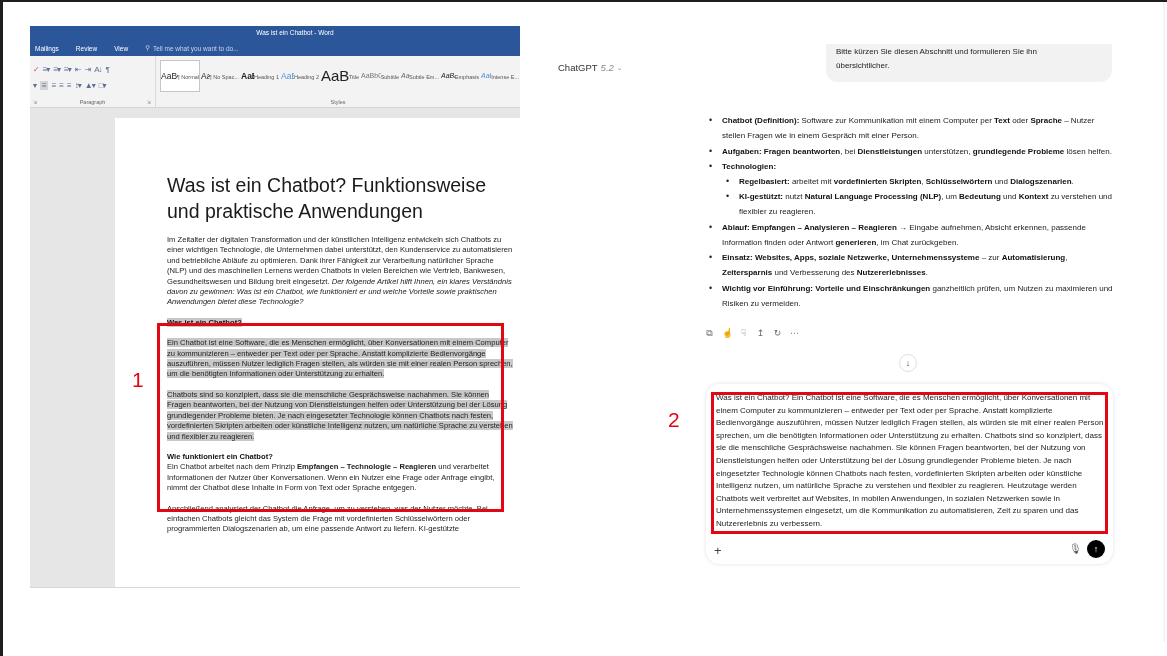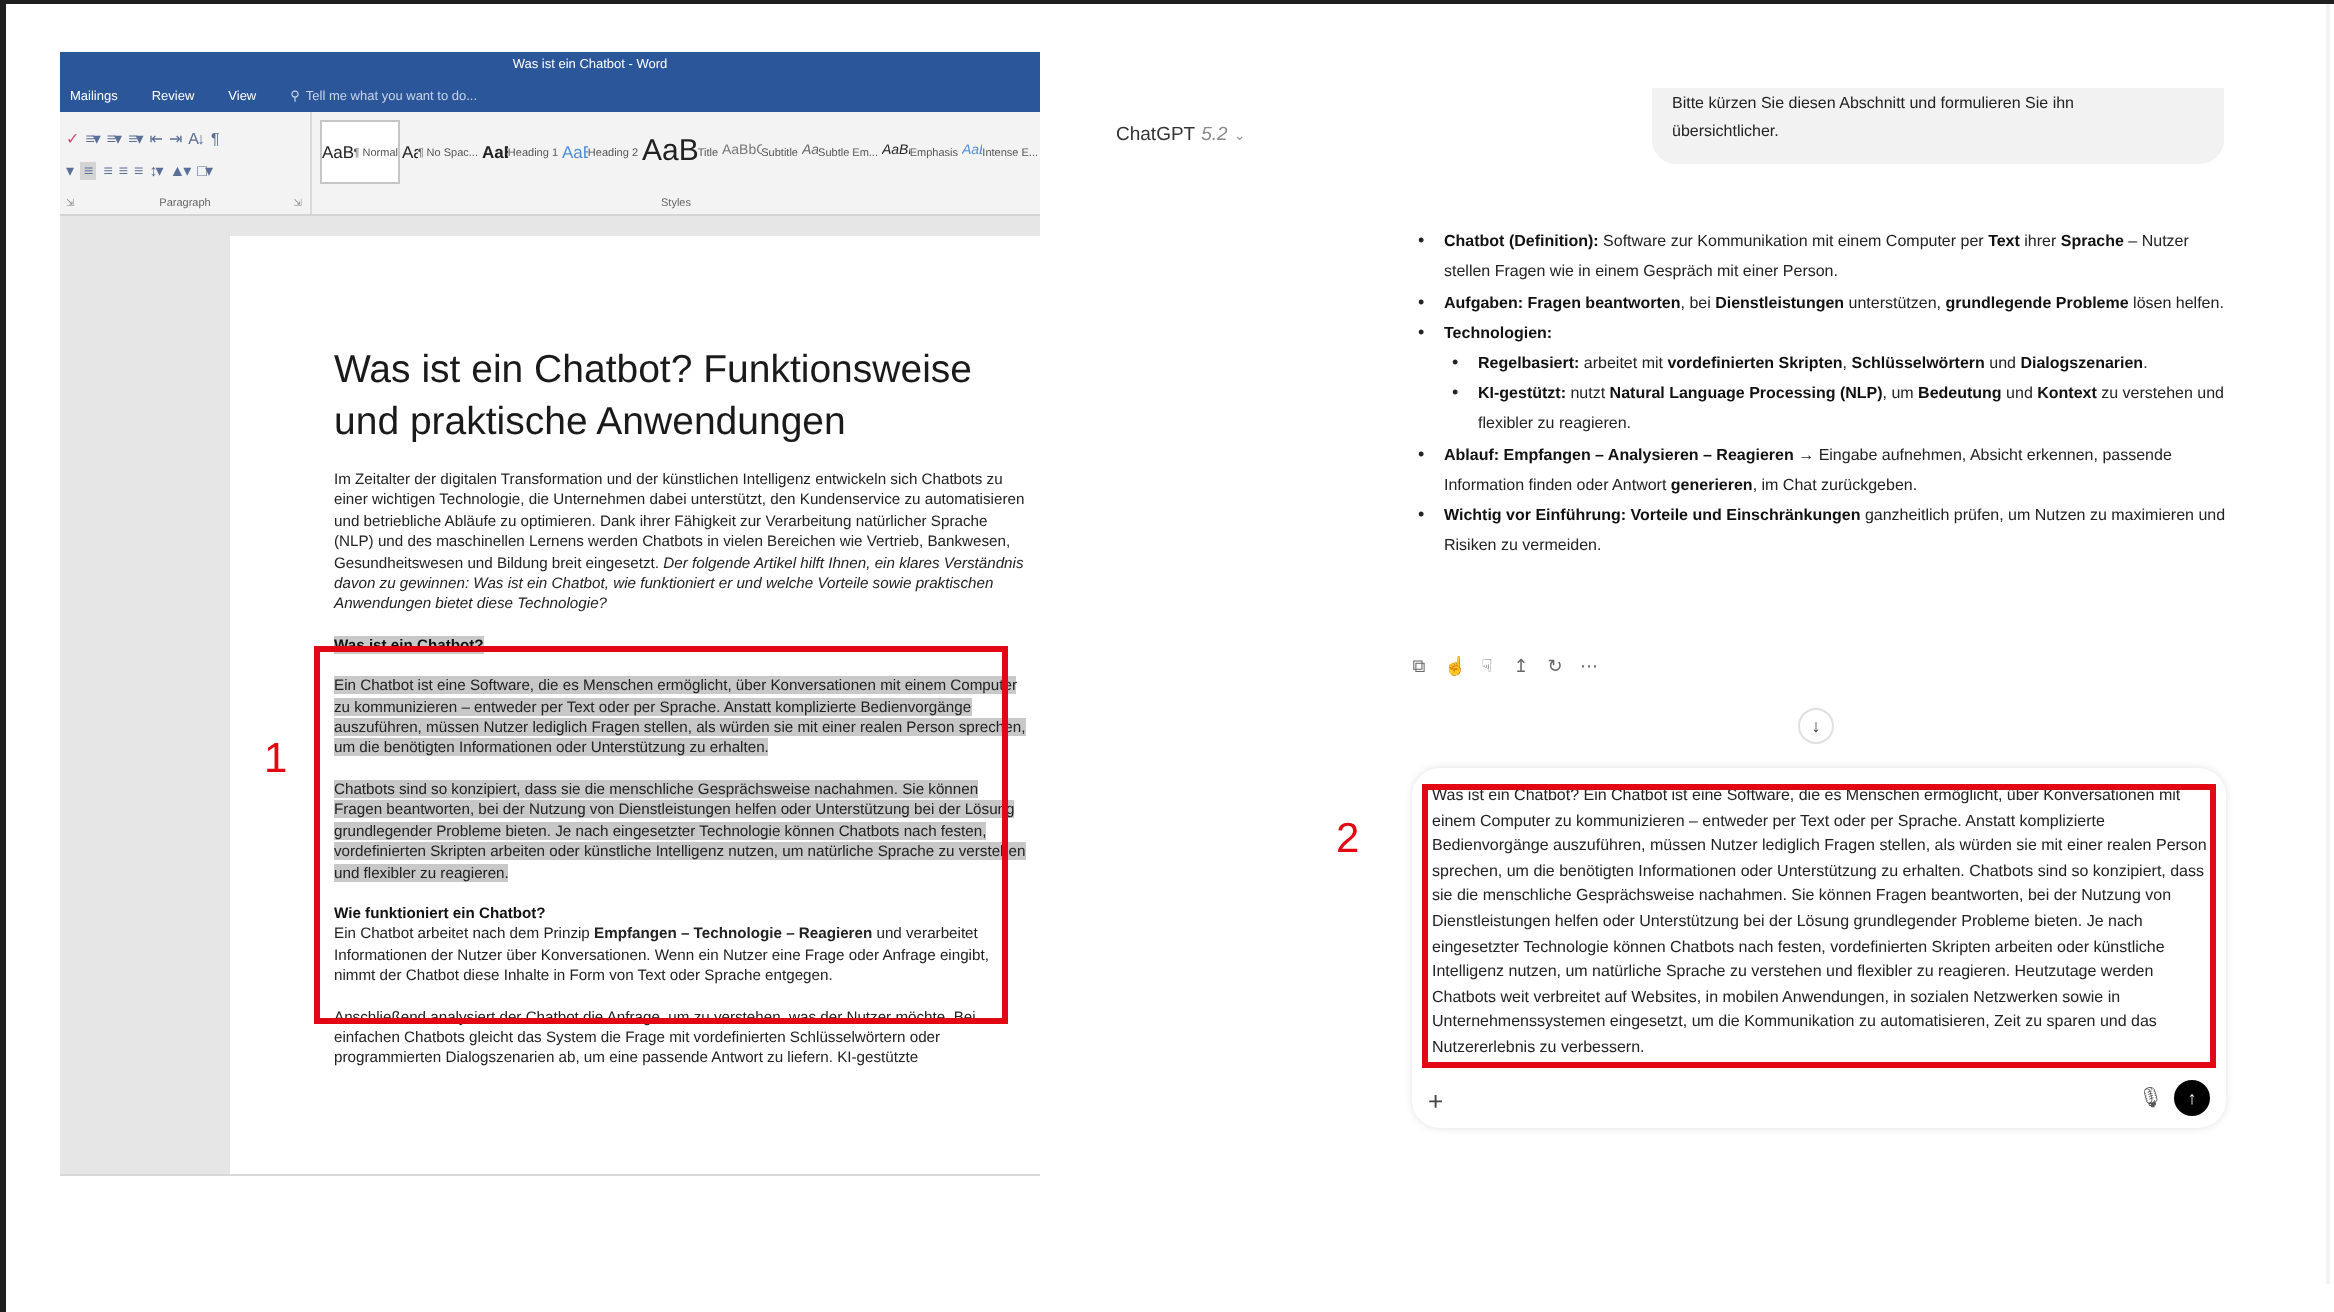--- a/index.html
+++ b/index.html
@@ -176,29 +176,30 @@
   <span class="chev">⌄</span>
 </div>
 
 <div class="user-bubble">
   <span class="cut">Bitte kürzen Sie diesen Abschnitt und formulieren Sie ihn</span>
   <span>übersichtlicher.</span>
 </div>
 
 <div class="answer">
   <ul>
-    <li><b>Chatbot (Definition):</b><span> Software zur Kommunikation mit einem Computer per </span><b>Text</b><span> ihrer </span><b>Sprache</b><span> – Nutzer stellen Fragen wie in einem Gespräch mit einer Person.</span></li>
+    <li><b>Chatbot (Definition):</b><span> Software zur Kommunikation mit einem Computer per </span><b>Text</b><span> oder </span><b>Sprache</b><span> – Nutzer stellen Fragen wie in einem Gespräch mit einer Person.</span></li>
     <li><b>Aufgaben:</b><b> Fragen beantworten</b><span>, bei </span><b>Dienstleistungen</b><span> unterstützen, </span><b>grundlegende Probleme</b><span> lösen helfen.</span></li>
     <li><b>Technologien:</b>
       <ul class="sub">
         <li><b>Regelbasiert:</b><span> arbeitet mit </span><b>vordefinierten Skripten</b><span>, </span><b>Schlüsselwörtern</b><span> und </span><b>Dialogszenarien</b><span>.</span></li>
         <li><b>KI-gestützt:</b><span> nutzt </span><b>Natural Language Processing (NLP)</b><span>, um </span><b>Bedeutung</b><span> und </span><b>Kontext</b><span> zu verstehen und flexibler zu reagieren.</span></li>
       </ul>
     </li>
     <li><b>Ablauf: Empfangen – Analysieren – Reagieren</b><span> → Eingabe aufnehmen, Absicht erkennen, passende Information finden oder Antwort </span><b>generieren</b><span>, im Chat zurückgeben.</span></li>
+    <li><b>Einsatz: Websites, Apps, soziale Netzwerke, Unternehmenssysteme</b><span> – zur </span><b>Automatisierung</b><span>, </span><b>Zeitersparnis</b><span> und Verbesserung des </span><b>Nutzererlebnisses</b><span>.</span></li>
     <li><b>Wichtig vor Einführung: Vorteile und Einschränkungen</b><span> ganzheitlich prüfen, um Nutzen zu maximieren und Risiken zu vermeiden.</span></li>
   </ul>
 </div>
 
 <div class="action-row">
   <span>⧉</span>
   <span>☝</span>
   <span>☟</span>
   <span>↥</span>
   <span>↻</span>

